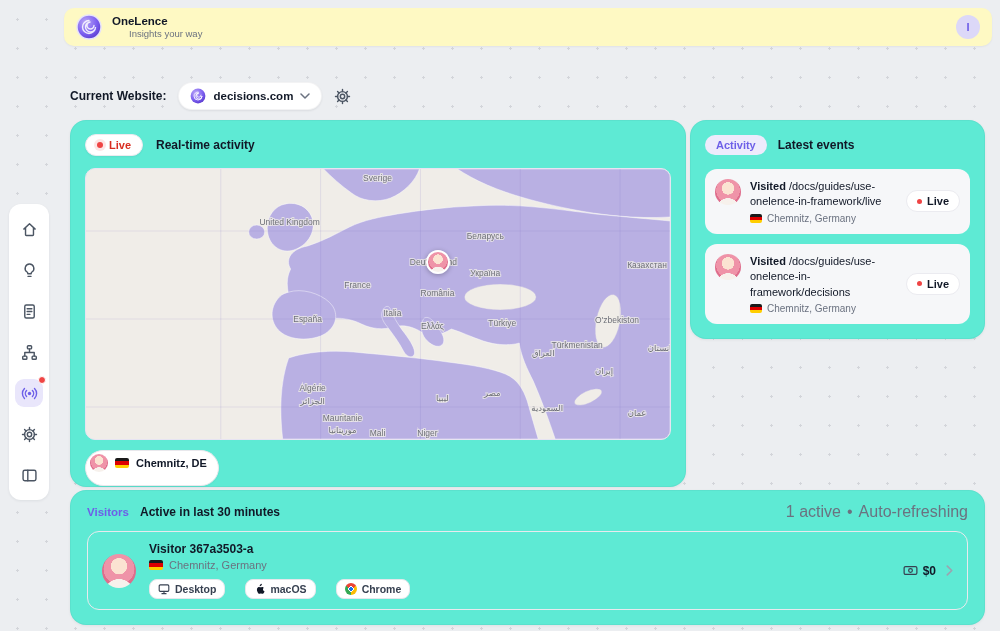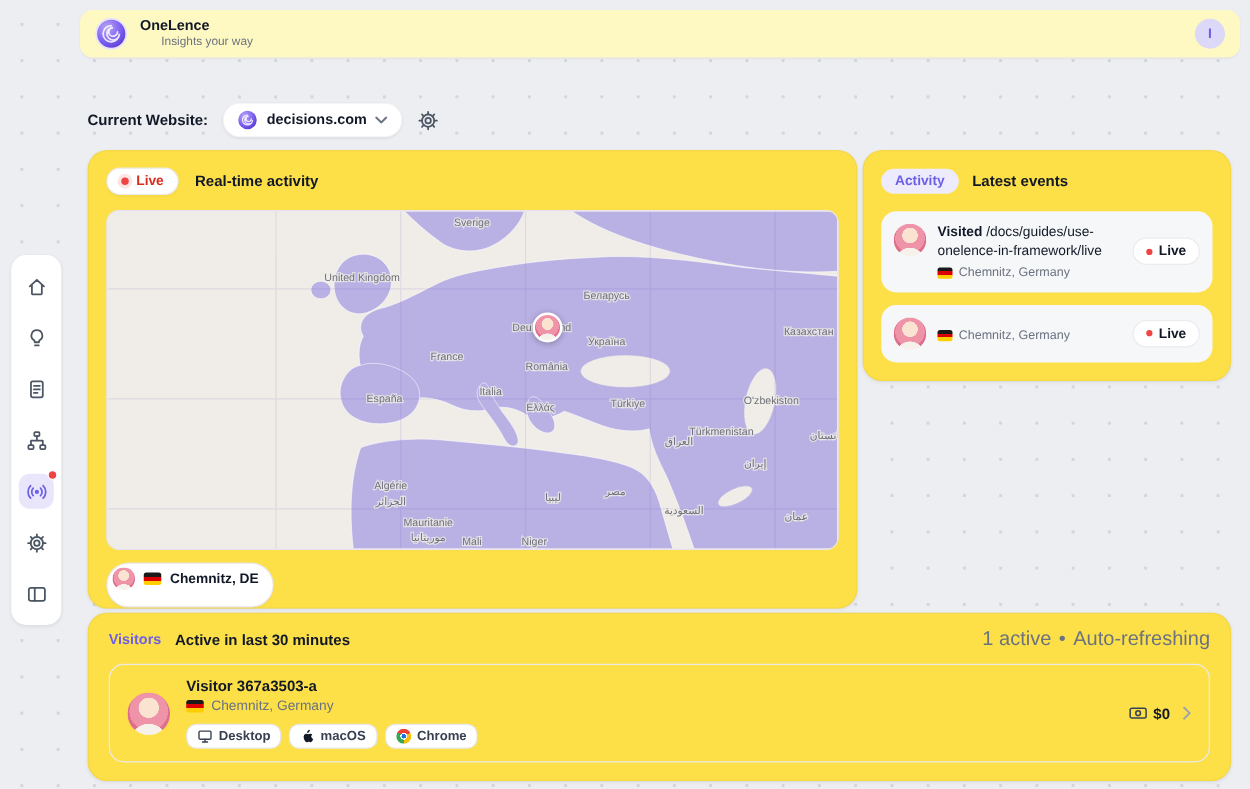--- a/index.html
+++ b/index.html
@@ -7,21 +7,21 @@
   body {
     font-family:"Liberation Sans","DejaVu Sans",sans-serif;
     background-color:#eceef1;
     background-image:radial-gradient(#d3d5da 1.1px, transparent 1.25px);
     background-size:29px 29px;
     background-position:3px 5px;
     position:relative;
     overflow:hidden;
     color:#111827;
   }
-  .card { background:#fde047; border-radius:16px; box-shadow:0 1px 3px rgba(16,24,40,.06); border:1px solid rgba(17,24,39,.04); }
+  .card { background:#5eead4; border-radius:16px; box-shadow:0 1px 3px rgba(16,24,40,.06); border:1px solid rgba(17,24,39,.04); }
 
   
   .header { position:absolute; left:64px; top:8px; width:928px; height:38px;
     background:#fef9c3; border-radius:10px; box-shadow:0 1px 2px rgba(16,24,40,.05);
     display:flex; align-items:center; padding:0 12px; gap:10px; }
   .header-title { font-size:11.5px; font-weight:700; }
   .header-tagline { font-size:9.5px; color:#6b7280; margin-top:1px;padding-left:17px; }
   .header-avatar { margin-left:auto; width:24px; height:24px; border-radius:50%;
     background:#dcd8f8; color:#6c5ce7; font-size:11px; font-weight:700;
     display:flex; align-items:center; justify-content:center; cursor:pointer; }
@@ -92,21 +92,21 @@
   .visitors-card { position:absolute; left:70px; top:490px; width:915px; padding:12px 16px 14px; }
   .visitors-head { display:flex; align-items:center; gap:11px; }
   .visitors-badge { color:#6d5fe8; font-size:11.5px; font-weight:700; }
   .visitors-meta { margin-left:auto; display:flex; align-items:center; gap:6px; font-size:16px; color:#6b7280; }
   .visitor-row { margin-top:10px; border:1px solid #e9eaee; border-radius:12px; padding:10px 14px;
     display:flex; align-items:center; gap:13px; cursor:pointer; }
   .visitor-row .avatar { width:34px; height:34px; }
   .visitor-info { flex:1; }
   .visitor-name { font-size:12px; font-weight:700; }
   .visitor-loc { margin-top:3px; display:flex; align-items:center; gap:6px; font-size:11px; color:#6b7280; }
-  .visitor-badges { margin-top:8px; display:flex; gap:6px; }
+  .visitor-badges { margin-top:8px; display:flex; gap:20px; }
   .chip { display:flex; align-items:center; gap:5px; border:1px solid #e5e7eb; border-radius:8px;
     padding:3px 8px; font-size:10.5px; font-weight:600; color:#374151; background:#fff; }
   .chrome-icon { width:12px; height:12px; border-radius:50%; flex:none;
     background:
       radial-gradient(circle at 50% 50%, #1a73e8 0 21%, transparent 22%),
       radial-gradient(circle at 50% 50%, #fff 0 32%, transparent 33%),
       conic-gradient(from -60deg, #ea4335 0 120deg, #fbbc04 120deg 240deg, #34a853 240deg 360deg); }
   .visitor-right { display:flex; align-items:center; gap:10px; }
   .revenue { display:flex; align-items:center; gap:5px; font-size:12px; font-weight:700; color:#111827; }
   svg.stroke-ic { fill:none; stroke:currentColor; stroke-width:1.5; stroke-linecap:round; stroke-linejoin:round; }
@@ -299,20 +299,24 @@
       </div>
       <span class="event-live">
         <span class="dot"></span>
         <span>Live</span>
       </span>
     </div>
 
     <div class="event-item">
       <span class="avatar" style="width:26px;height:26px;"></span>
       <div style="flex:1;">
+        <div class="event-text">
+          <b>Visited</b>
+          <span>/docs/guides/use-onelence-in-framework/decisions</span>
+        </div>
         <div class="event-loc">
           <span class="flag-de sm"></span>
           <span>Chemnitz, Germany</span>
         </div>
       </div>
       <span class="event-live">
         <span class="dot"></span>
         <span>Live</span>
       </span>
     </div>

